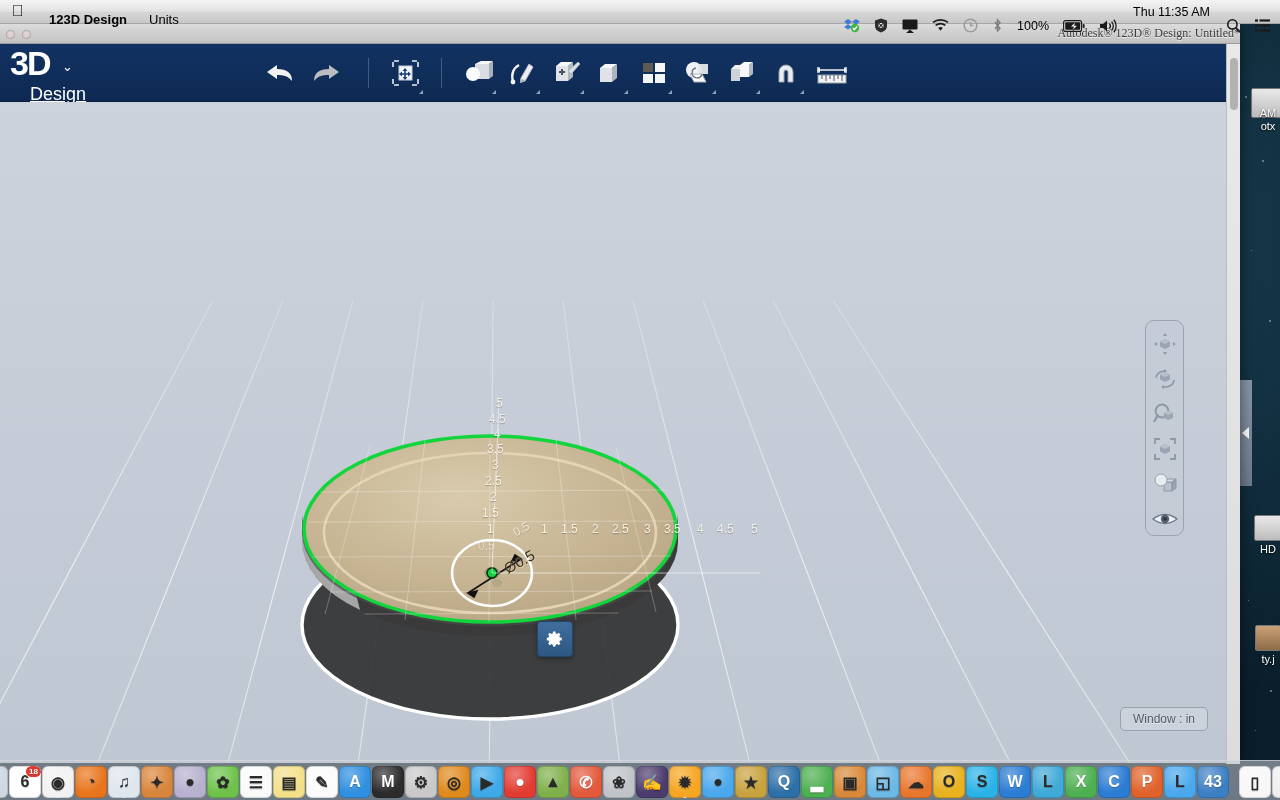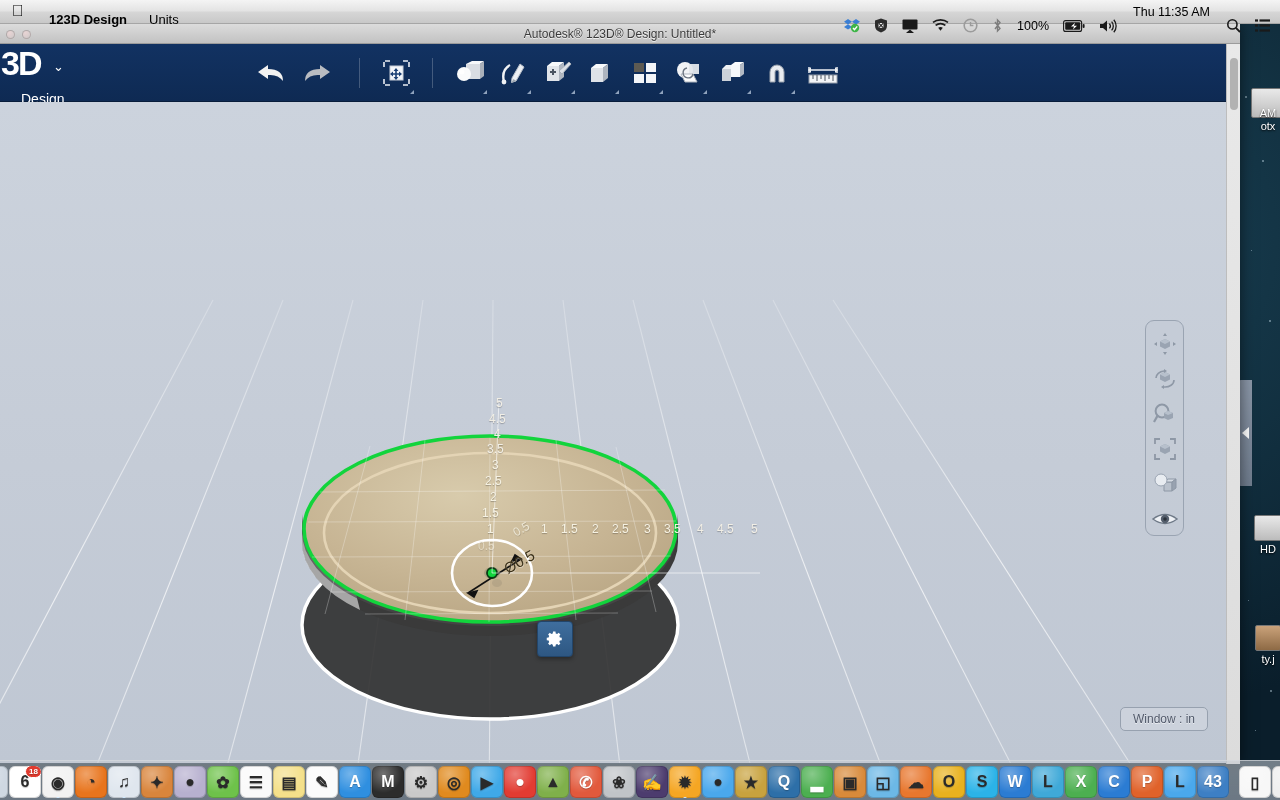--- a/index.html
+++ b/index.html
@@ -71,22 +71,23 @@
     position: absolute;
     top: 24px; left: 0;
     width: 1240px; height: 740px;
     z-index: 20;
     box-shadow: 0 0 14px rgba(0,0,0,.55);
   }
   #titlebar {
     height: 20px;
     background: linear-gradient(#dcdcdc, #c2c2c2);
     border-bottom: 1px solid #9b9b9b;
-    display: flex; align-items: center; justify-content: center;
+    display: flex; align-items: center; justify-content: flex-end;
     position: relative;
+    font-family: Liberation Serif, serif;
   }
   #titlebar .title {
     font-size: 12px; color: #3b3b3b;
     text-shadow: 0 1px 0 rgba(255,255,255,.7);
   }
   .traffic { position: absolute; left: 6px; top: 6px; display: flex; gap: 7px; }
   .traffic span {
     width: 9px; height: 9px; border-radius: 50%;
     border: 1px solid rgba(0,0,0,.3);
     background: radial-gradient(circle at 35% 30%, #f9d7d7, #d2c9c9);
@@ -95,31 +96,31 @@
 
   
   #toolbar {
     height: 58px;
     background: linear-gradient(#123262, #0e2a53);
     border-bottom: 1px solid #081d3b;
     display: flex; align-items: center;
     position: relative;
   }
   #logo {
-    margin-left: 1px; width: 80px; height: 56px;
+    margin-left: 10px; width: 80px; height: 56px;
     position: relative; color: #fff;
   }
   #logo .big {
     position: absolute; left: 0; top: 0;
     font-size: 34px; font-weight: bold; letter-spacing: -2px;
     line-height: 36px;
   }
   #logo .sub {
-    position: absolute; left: 20px; top: 46px;
-    font-size: 14px;
+    position: absolute; left: 20px; top: 39px;
+    font-size: 18px;
     text-decoration: underline;
   }
   #logo .chev {
     position: absolute; left: 52px; top: 14px;
     font-size: 13px; color: #fff;
   }
   .tb-btn {
     width: 44px; height: 48px;
     display: flex; align-items: center; justify-content: center;
     position: relative;

